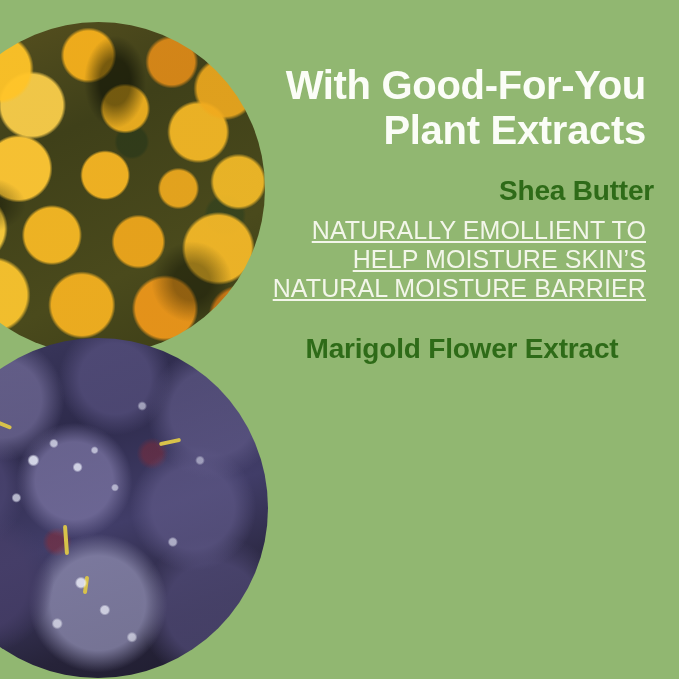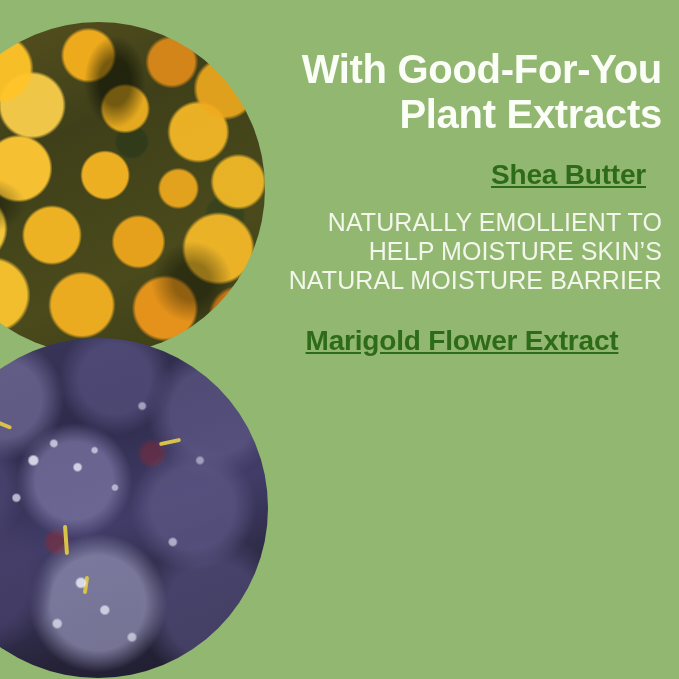--- a/index.html
+++ b/index.html
@@ -124,46 +124,46 @@
   
   #text-column {
     position: absolute;
     right: 17px;
     top: 0;
     width: 400px;
     text-align: right;
   }
 
   #headline {
-    margin: 0;
+    margin: 16px;
     padding-top: 47px;
     font-size: 40px;
     font-weight: bold;
     line-height: 1.13;
     color: #fbfdf7;
     letter-spacing: -0.3px;
   }
   #headline .hl-line { display: block; }
 
   .ingredient { margin-top: 26px; }
   .ingredient-name {
-    margin: 16px;
+    margin: 8px;
     font-size: 28px;
     font-weight: bold;
     line-height: 1.15;
     color: #2e6b18;
     letter-spacing: -0.2px;
-    text-decoration: underline;
   }
   .ingredient-desc {
-    margin: 2px 0 0 0;
+    margin: 2px 16px 0 0;
     font-size: 25px;
     line-height: 1.16;
     color: #f3f6ea;
     letter-spacing: 0.1px;
+    text-decoration: underline;
   }
   .ingredient-desc .desc-line { display: block; }
 
   #ing-shea     { margin-top: 22px; }
   #ing-marigold { margin-top: 30px; text-align: center; }
   #ing-plum     { margin-top: 30px; }
 </style>
 </head>
 <body>
 

